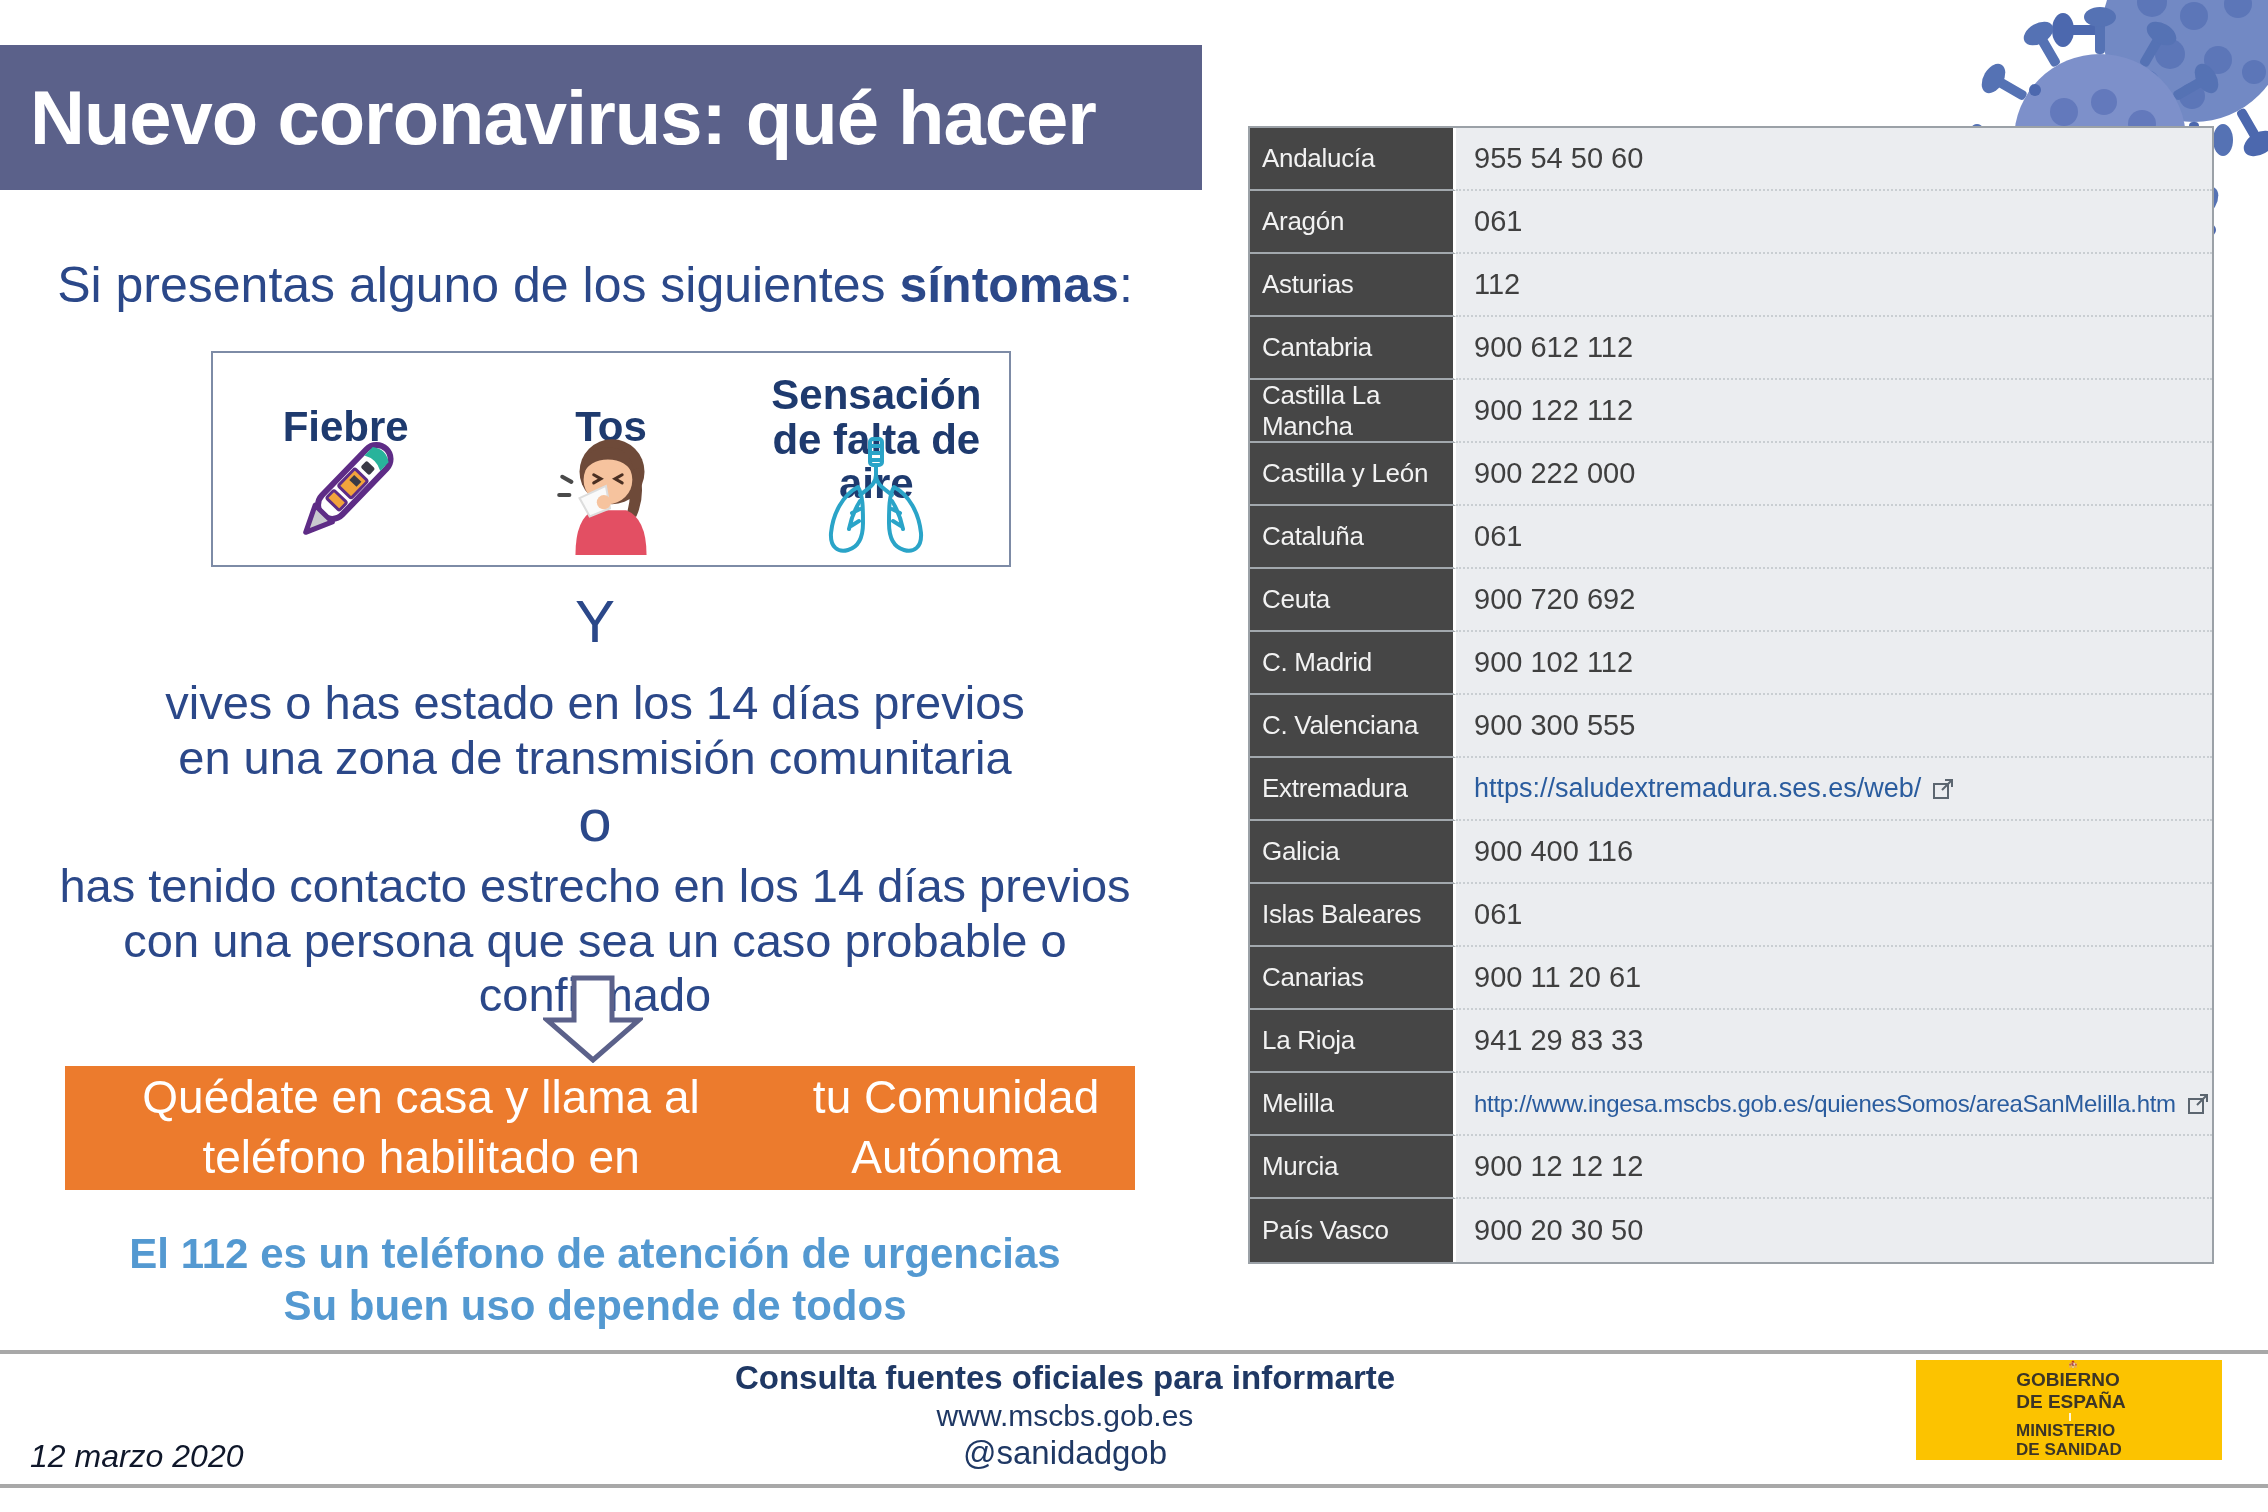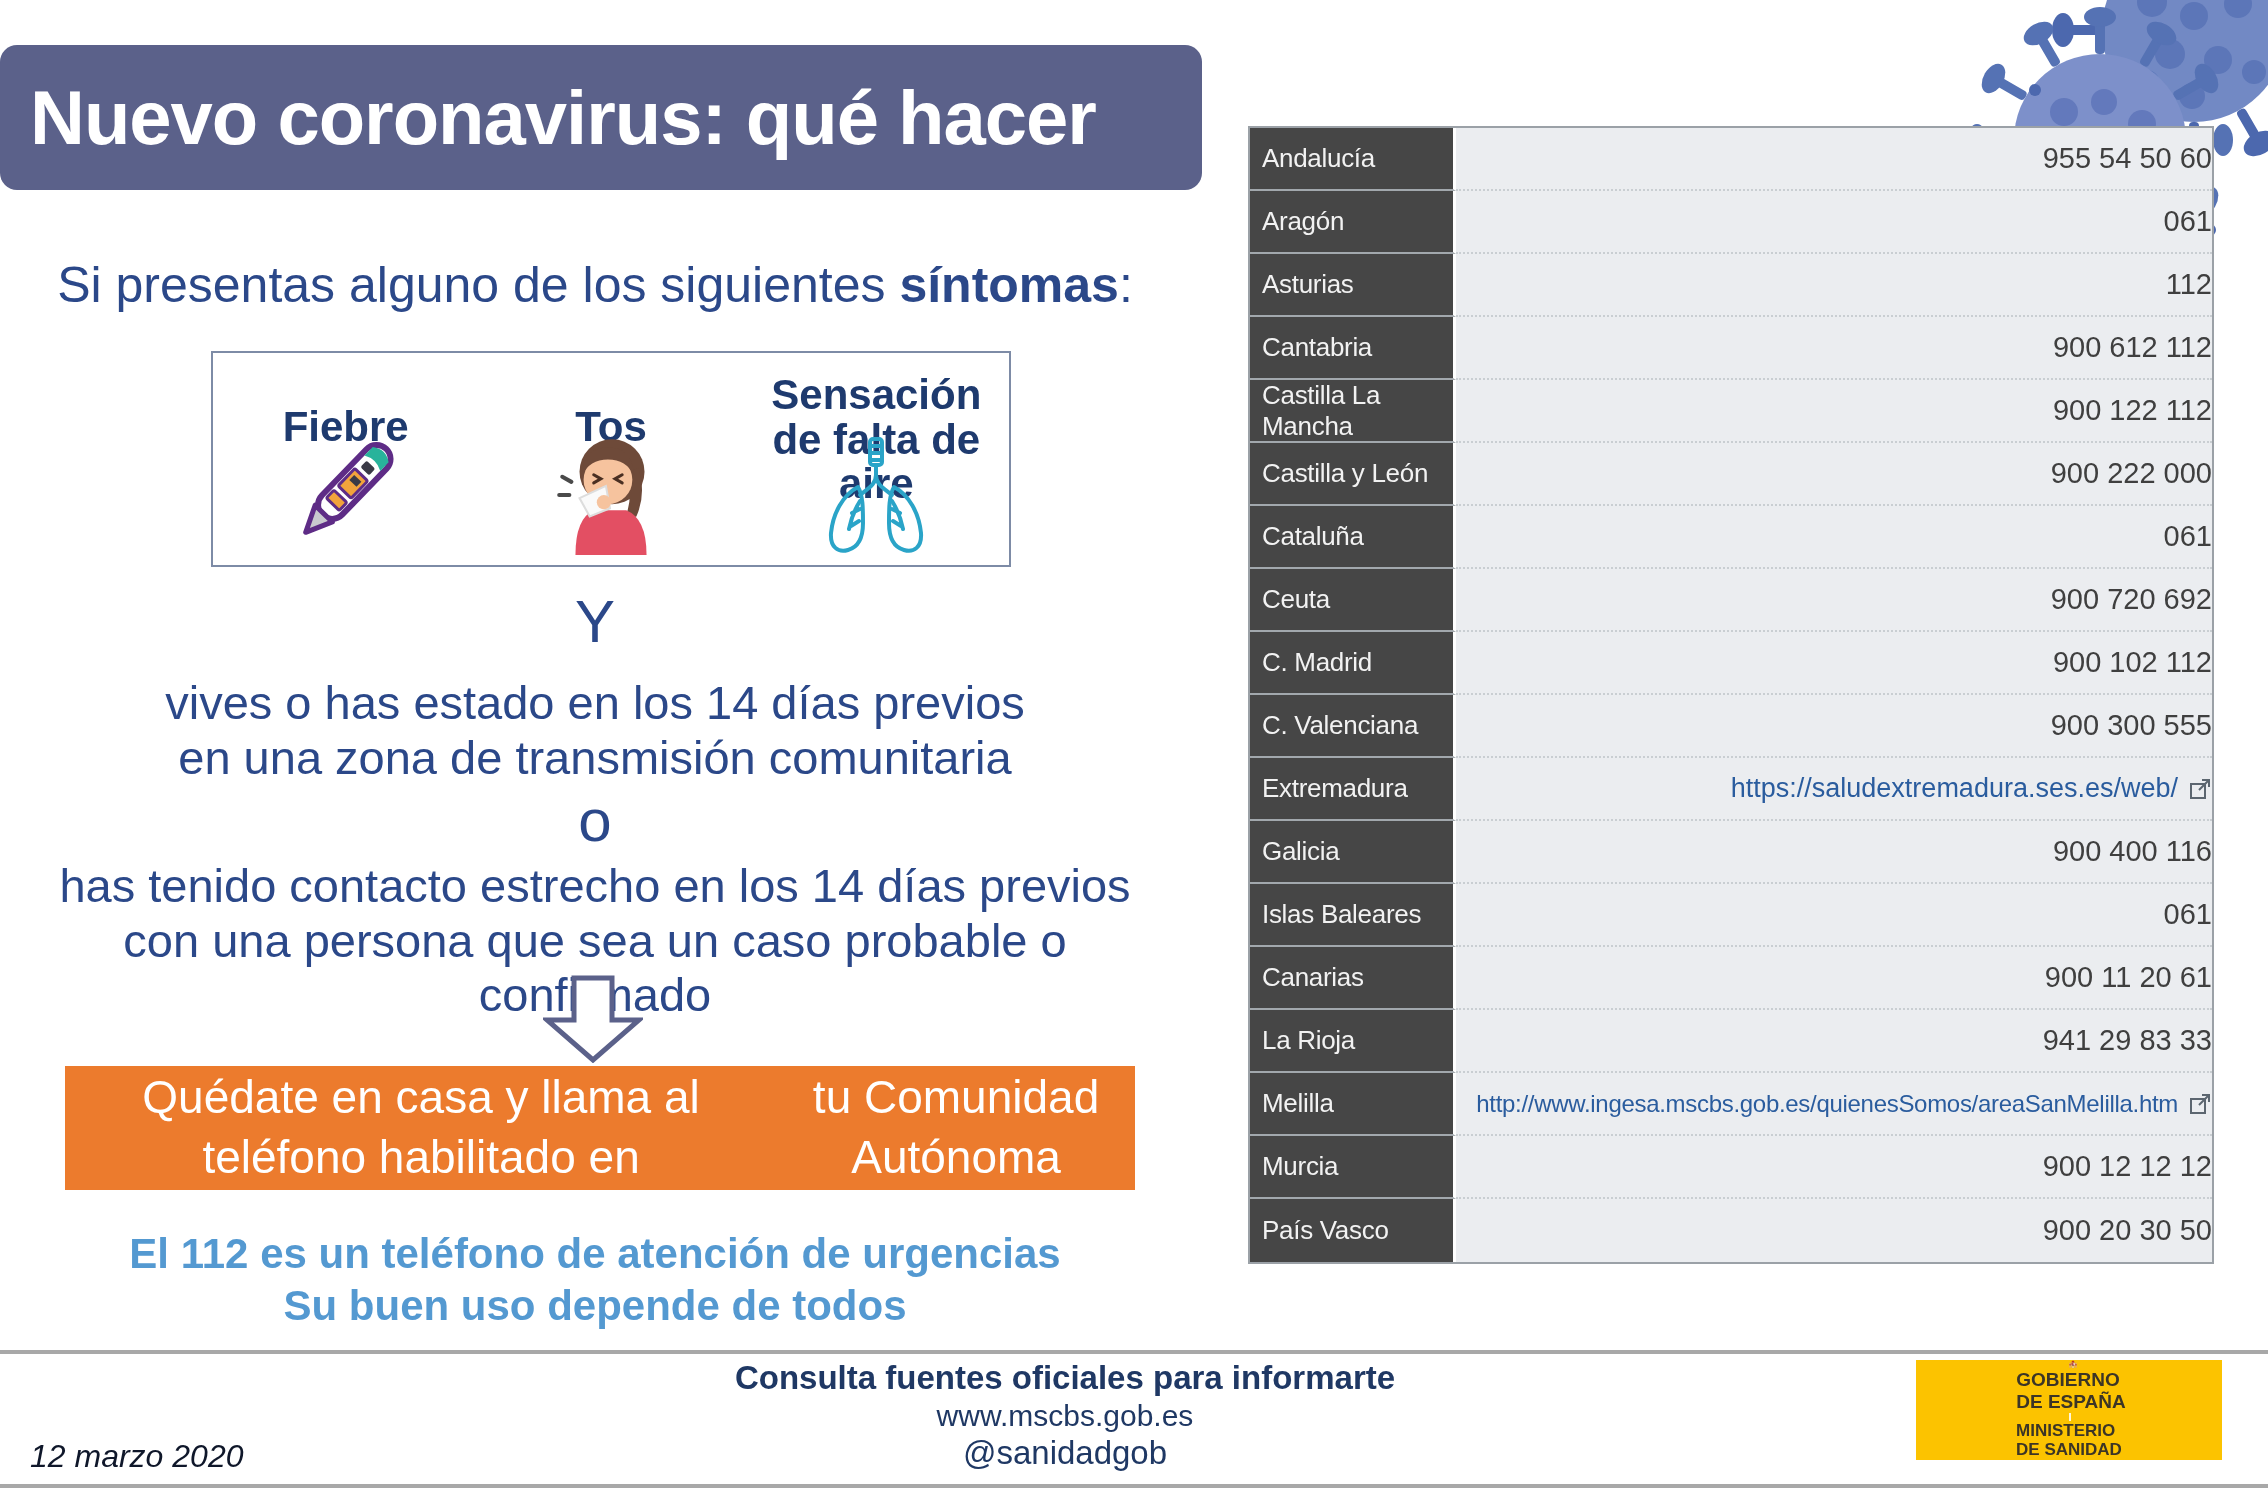--- a/index.html
+++ b/index.html
@@ -1,20 +1,20 @@
 <!DOCTYPE html>
 <html><head>
 <meta charset="utf-8">
 <style>
   html,body{margin:0;padding:0;background:#fff;}
   #canvas{position:relative;width:2268px;height:1512px;background:#ffffff;overflow:hidden;
           font-family:"Liberation Sans",sans-serif;}
 
   
-  #header-banner{position:absolute;left:0;top:45px;width:1202px;height:145px;background:#5B618A;border-radius:17px;}
+  #header-banner{position:absolute;left:0;top:45px;width:1202px;height:145px;background:#5B618A;}
   #header-title{position:absolute;left:30px;top:0;height:145px;line-height:145px;
                 color:#fff;font-size:76px;font-weight:bold;letter-spacing:-1px;white-space:nowrap;}
 
   
   #intro-line{position:absolute;left:25px;top:256px;width:1140px;text-align:center;
               color:#2B4889;font-size:50px;}
   #intro-line .b{font-weight:bold;}
 
   
   #symptom-box{position:absolute;left:211px;top:351px;width:800px;height:216px;
@@ -44,21 +44,21 @@
 
   
   #phone-table{position:absolute;left:1248px;top:126px;width:966px;border:2px solid #9BA1A7;
                box-sizing:border-box;background:#EBEDF0;}
   .trow{display:flex;height:63px;}
   .tregion{width:206px;box-sizing:border-box;background:#464646;color:#F2F2F2;font-size:26px;
            letter-spacing:-0.3px;display:flex;align-items:center;padding-left:12px;
            border-right:3px solid #fff;border-bottom:2px solid #A2A8AD;}
   .trow:last-child .tregion{border-bottom:none;}
   .tvalue{flex:1;box-sizing:border-box;background:#EBEDF0;color:#3F3F3F;font-size:29px;
-          display:flex;align-items:center;padding-left:18px;border-bottom:2px dotted #C9CED2;gap:10px;justify-content:flex-end;}
+          display:flex;align-items:center;padding-left:18px;border-bottom:2px dotted #C9CED2;gap:10px;}
   .trow:last-child .tvalue{border-bottom:none;}
   .tlink{color:#2A5C9E;text-decoration:none;font-size:27px;}
   .tlink.long{font-size:24px;letter-spacing:-0.3px;}
   .ext-icon{flex:0 0 auto;}
 
   
   .hrule{position:absolute;left:0;width:2268px;height:4px;background:#A8A8A8;}
   #rule-top{top:1350px;}
   #rule-bottom{top:1484px;}
   #footer-center{position:absolute;left:465px;top:1358px;width:1200px;text-align:center;color:#1F3864;}

